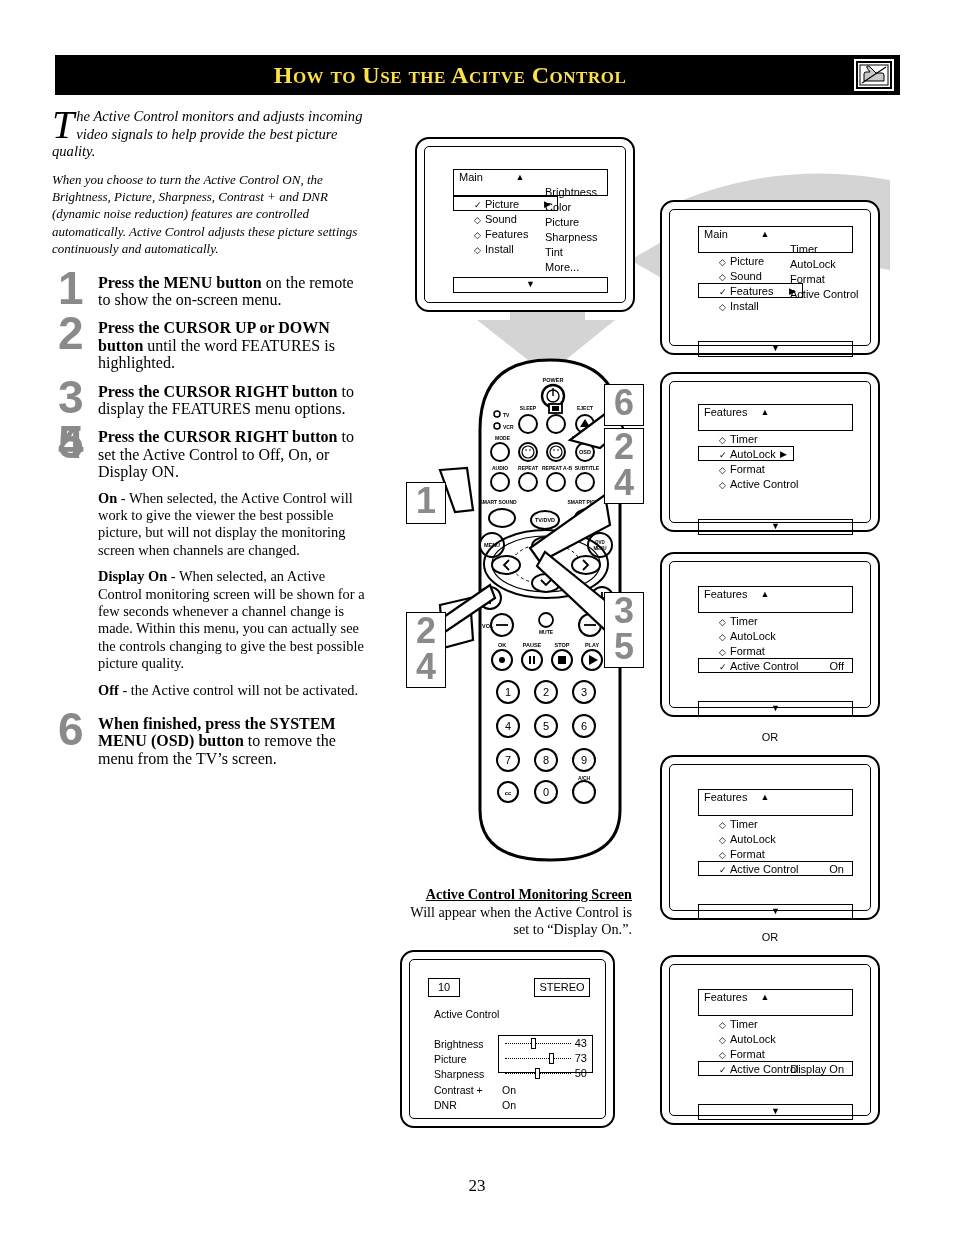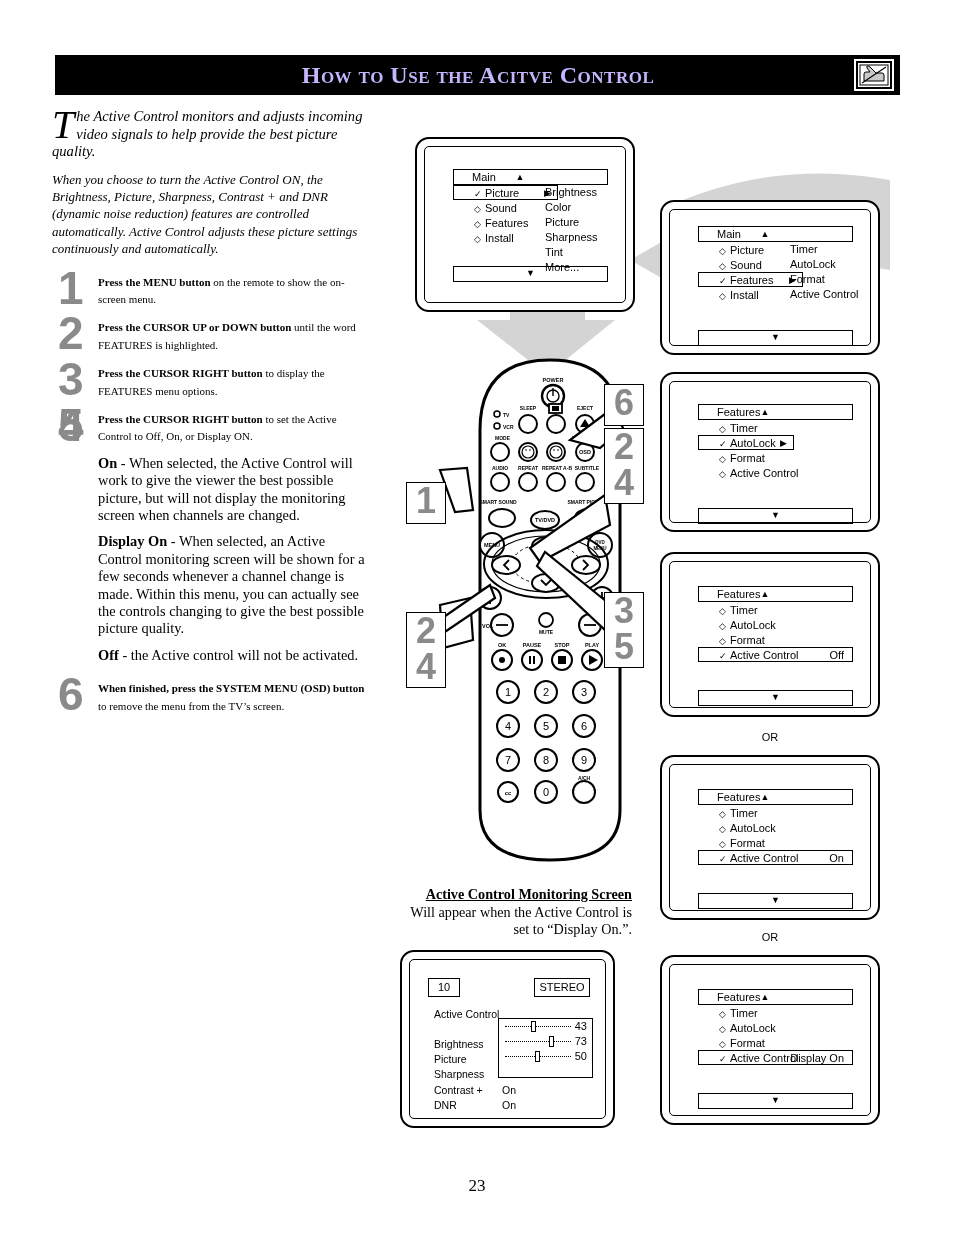--- a/index.html
+++ b/index.html
@@ -26,27 +26,26 @@
     background: #000;
   }
   .header-title {
     position: absolute;
     left: 0;
     top: 0;
     width: 790px;
     height: 40px;
     line-height: 40px;
     text-align: center;
-    color: #c4b5fd;
+    color: #fde047;
     font-family: "Liberation Serif", serif;
     font-size: 24px;
     font-weight: bold;
     letter-spacing: 0.5px;
     font-variant: small-caps;
-    margin-left: 28px;
   }
   .header-icon {
     position: absolute;
     right: 6px;
     top: 4px;
     width: 40px;
     height: 32px;
     background: #fff;
     border: 2px solid #fff;
     box-sizing: border-box;
@@ -94,21 +93,21 @@
     left: 6px;
     top: -9px;
     font-family: "Liberation Sans", sans-serif;
     font-size: 46px;
     font-weight: bold;
     color: #8a8a8a;
     line-height: 46px;
   }
   .step-text {
     font-family: "Liberation Serif", serif;
-    font-size: 11px;
+    font-size: 16px;
     line-height: 17.4px;
   }
   .step-text b { font-weight: bold; }
   .sub-para {
     font-family: "Liberation Serif", serif;
     font-size: 14.4px;
     line-height: 17.4px;
     margin-top: 9px;
   }
 
@@ -133,23 +132,23 @@
   }
   .osd {
     position: absolute;
     font-family: "Liberation Sans", sans-serif;
     font-size: 11px;
     color: #000;
   }
   .osd-head {
     position: relative;
     border: 1.2px solid #000;
-    height: 16px;
-    box-sizing: border-box;
-    padding-left: 18px;
+    height: 27px;
+    box-sizing: border-box;
+    padding-left: 5px;
     line-height: 14px;
   }
   .osd-head .up-arrow {
     position: absolute;
     left: 50%;
     top: 3px;
     margin-left: -15px;
     font-size: 9px;
     line-height: 9px;
   }
@@ -704,21 +703,21 @@
     <div class="mon-label" style="left:24px;top:48px;">Active Control</div>
 
     <div class="mon-label" style="left:24px;top:78px;">Brightness</div>
     <div class="mon-label" style="left:24px;top:93px;">Picture</div>
     <div class="mon-label" style="left:24px;top:108px;">Sharpness</div>
     <div class="mon-label" style="left:24px;top:124px;">Contrast +</div>
     <div class="mon-label" style="left:24px;top:139px;">DNR</div>
     <div class="mon-label" style="left:92px;top:124px;">On</div>
     <div class="mon-label" style="left:92px;top:139px;">On</div>
 
-    <div class="slider-frame" style="left:88px;top:58px;width:95px;height:60px;">
+    <div class="slider-frame" style="left:88px;top:75px;width:95px;height:38px;">
       <div class="slider-row">
         <div class="slider-track" style="width:66px;"></div>
         <div class="slider-knob" id="knob0" style="left: 31.8px;"></div>
         <div class="slider-val">43</div>
       </div>
       <div class="slider-row">
         <div class="slider-track" style="width:66px;"></div>
         <div class="slider-knob" id="knob1" style="left: 49.8px;"></div>
         <div class="slider-val">73</div>
       </div>

